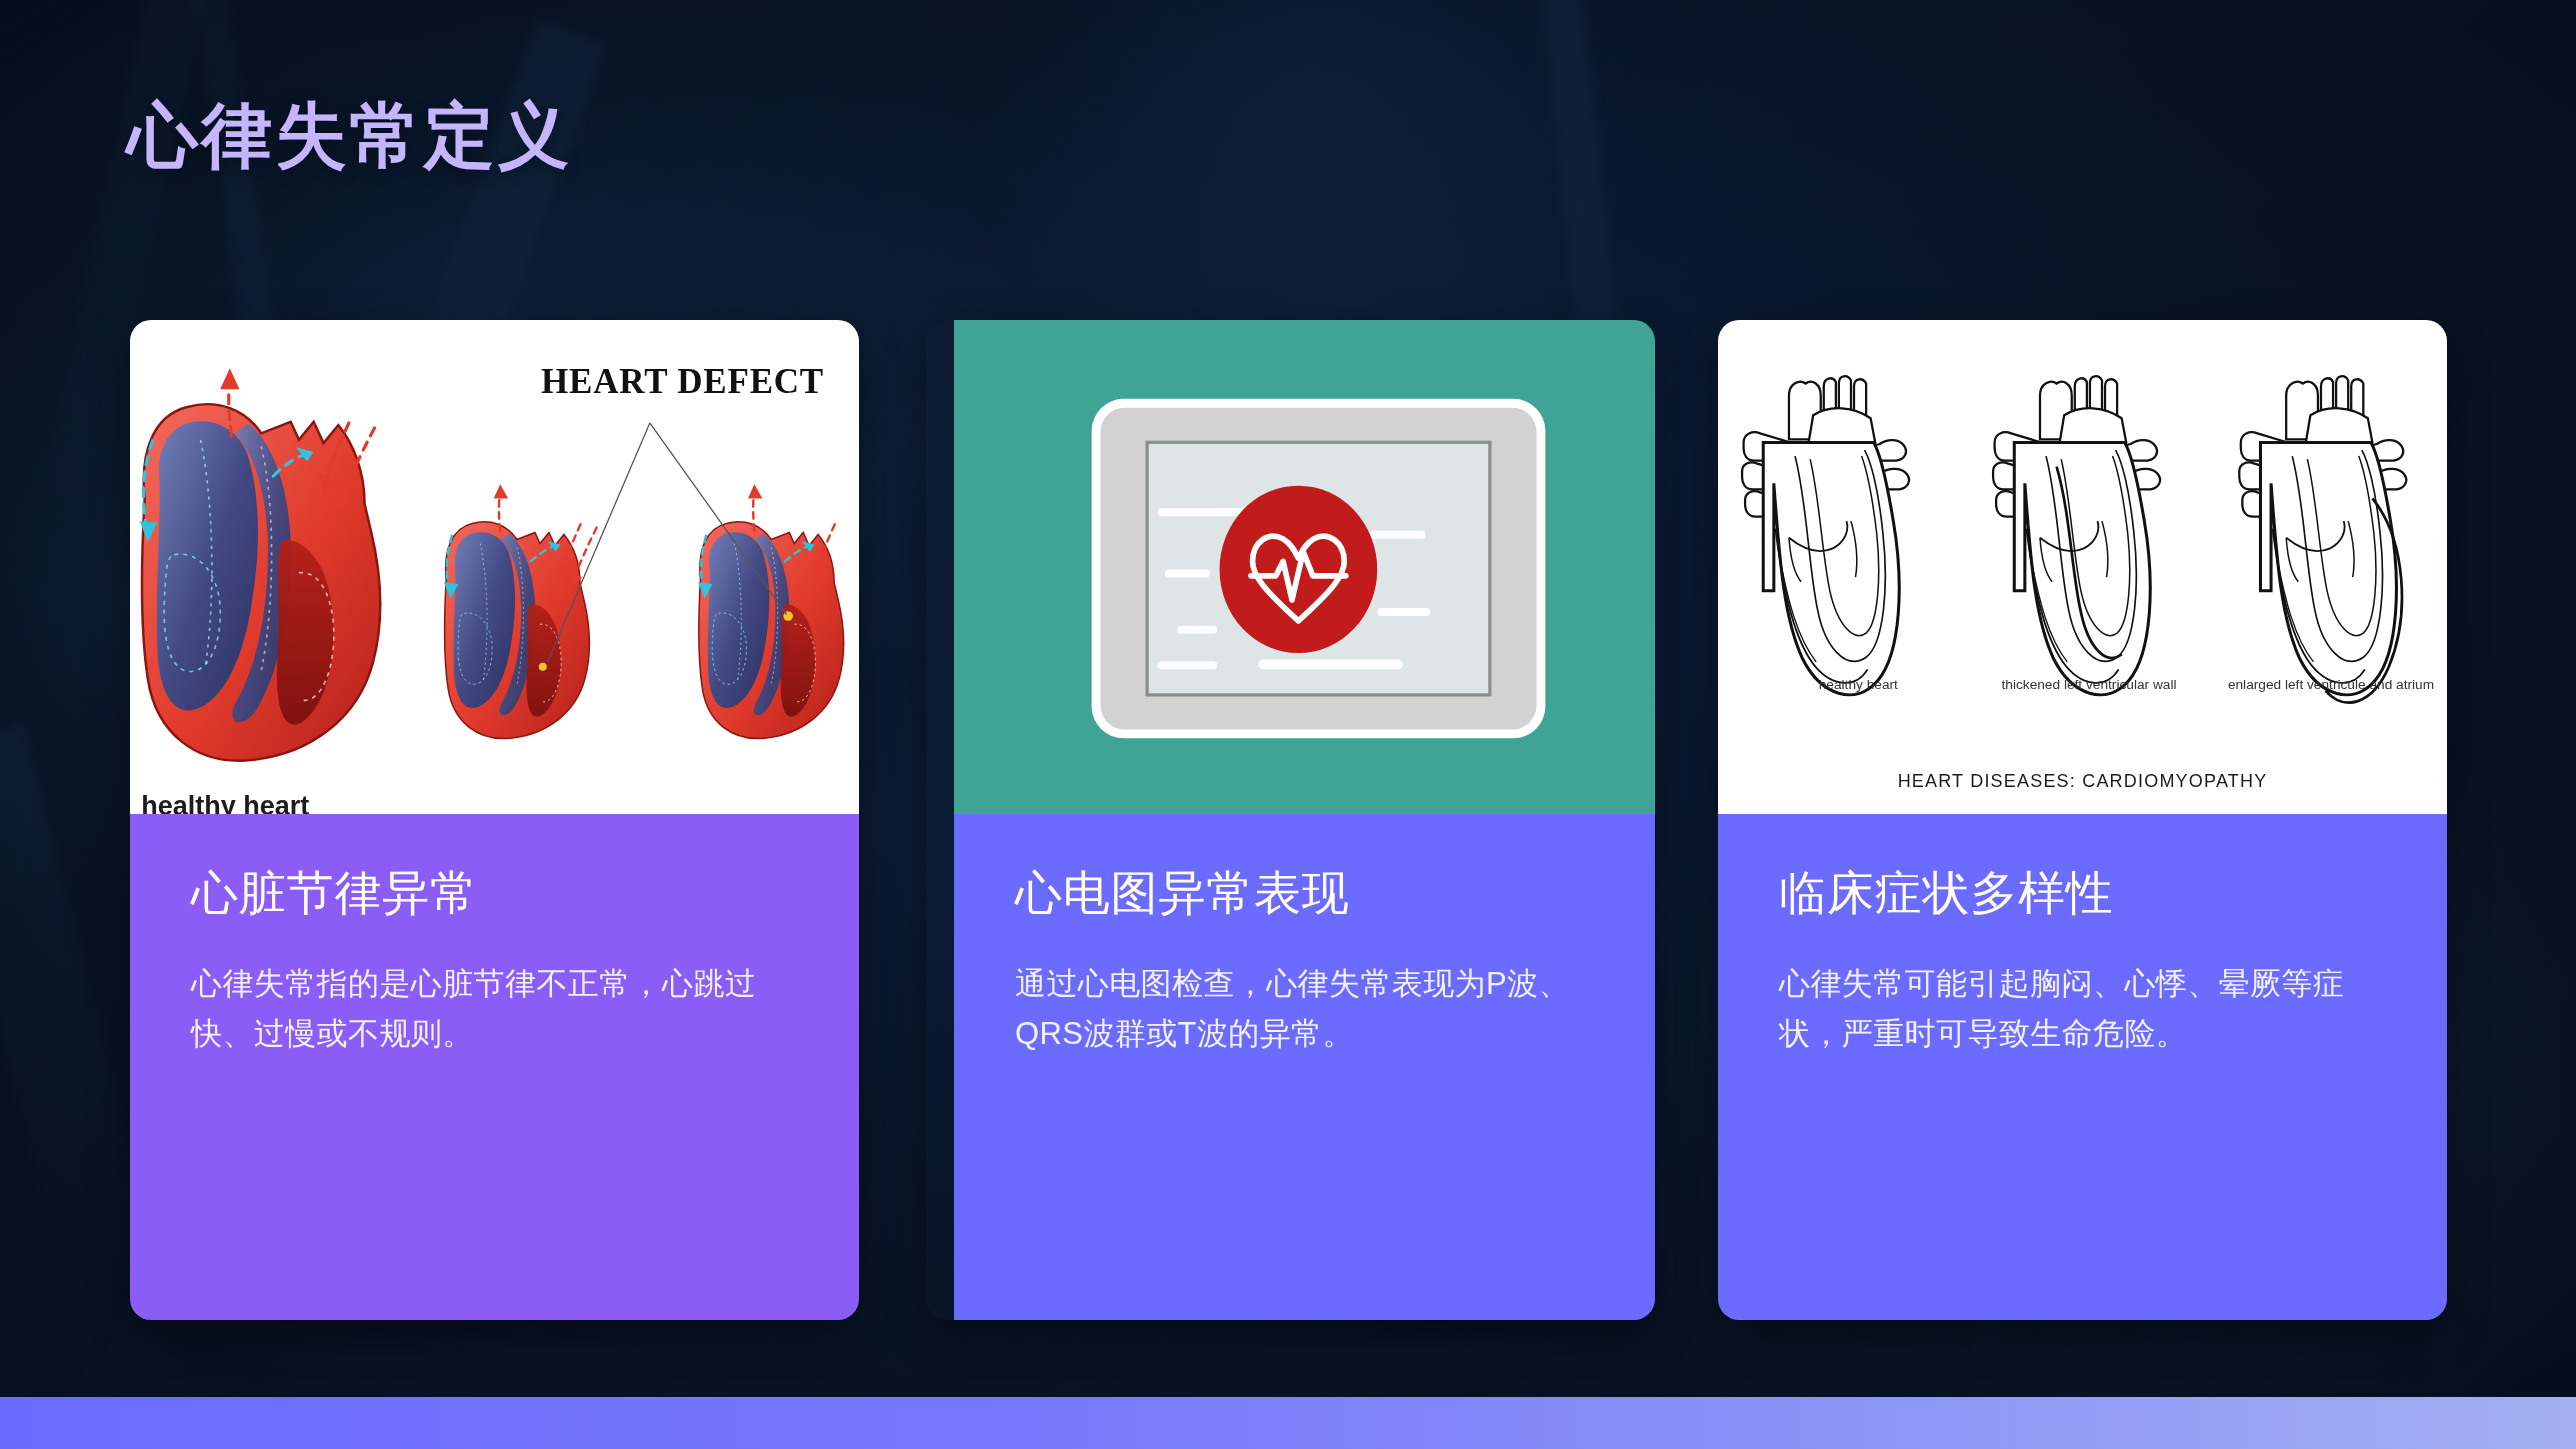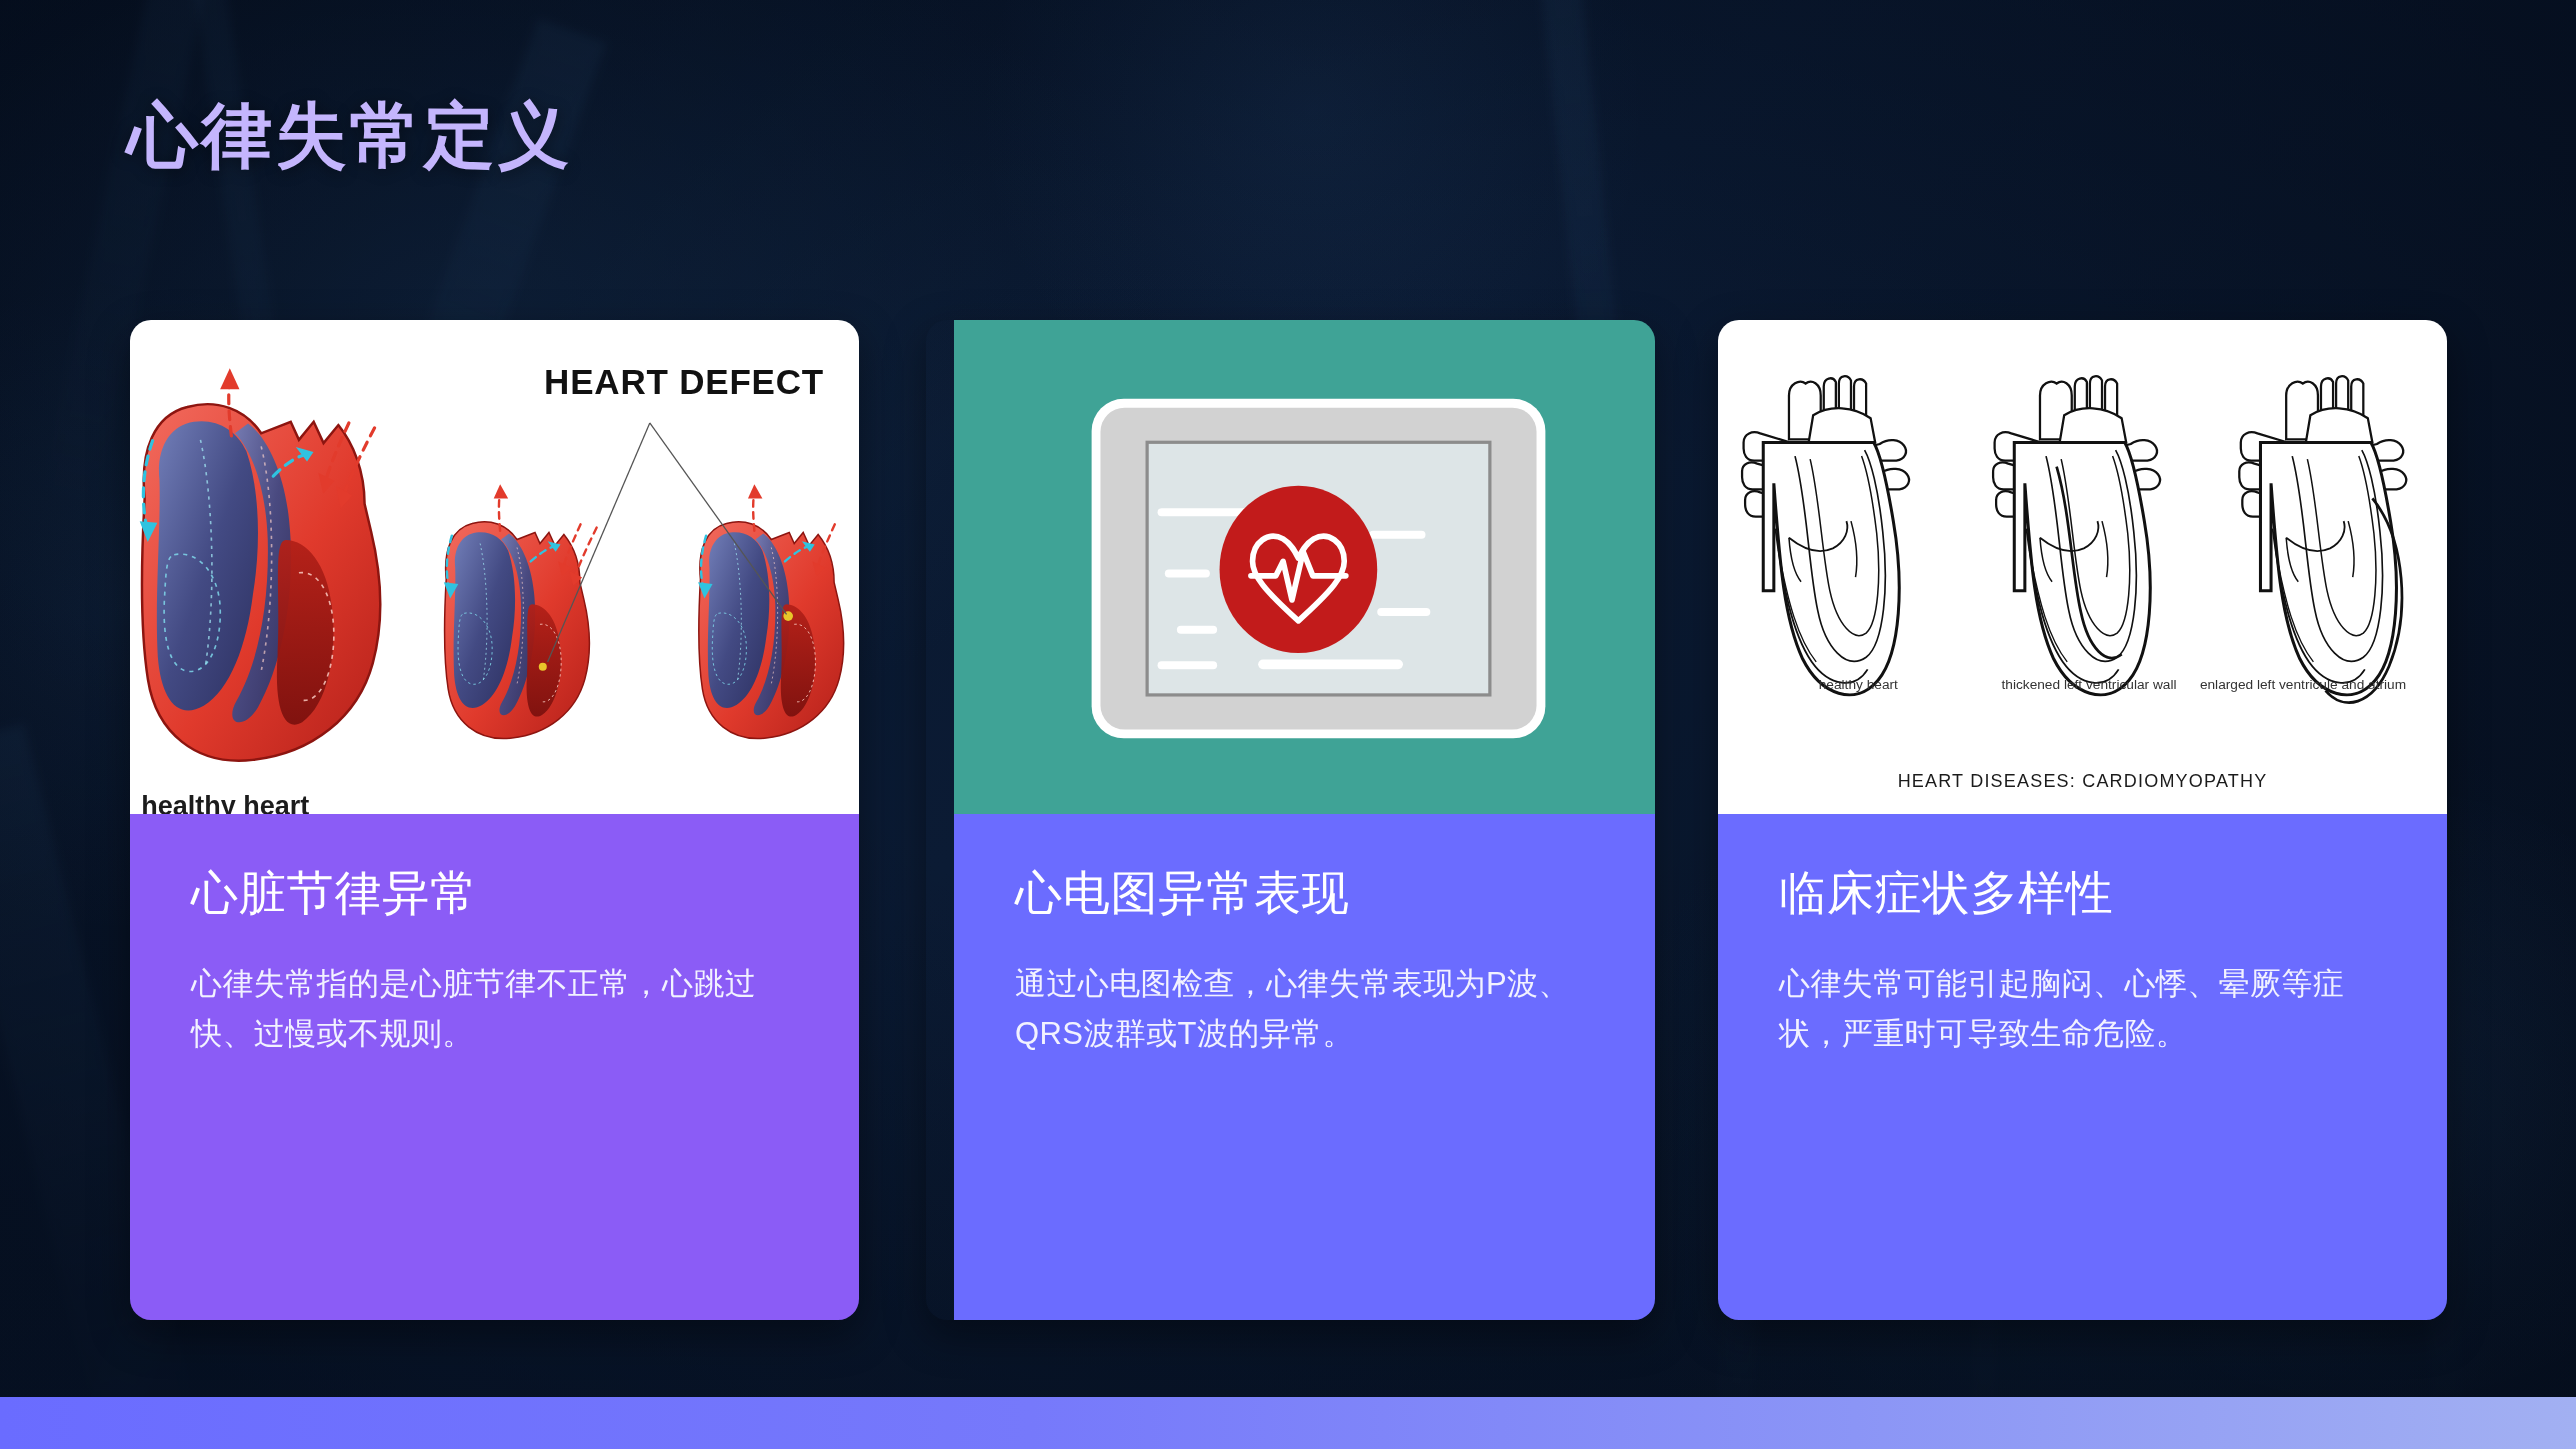--- a/index.html
+++ b/index.html
@@ -61,21 +61,21 @@
   }
   .card-text {
     font-size:31px; font-weight:400; color:#f2f2ff;
     line-height:1.62; letter-spacing:0.4px;margin-top:37px;
   }
 
   
   .media-white { background:#ffffff; }
   .hd-label {
     position:absolute; right:35px; top:42px;
-    font-size:35px; font-weight:700; color:#111111; letter-spacing:0.8px;
+    font-size:35px; font-weight:700; color:#111111; letter-spacing:0.8px;font-family:Liberation Serif, serif;
   }
   .hh-caption {
     position:absolute; left:11.3px; bottom:-8px;
     font-size:27px; font-weight:700; color:#1c1c1c;
   }
   .leader { position:absolute; stroke:#555; stroke-width:1.6; fill:none; }
 
   
   .media-teal { background:#3fa396; }
 
@@ -300,21 +300,21 @@
           <use href="#lineHeart"></use>
         <path d="M86,128 C104,190 106,268 118,320 C128,368 152,392 172,376" fill="none" stroke="#111" stroke-width="3.6"></path>
       </g>
       <g transform="translate(646,62) scale(0.94)">
           <use href="#lineHeart"></use>
         <path d="M178,170 C222,224 228,324 200,392 C178,444 140,452 116,424" fill="none" stroke="#111" stroke-width="3.6"></path>
       </g>
     </svg>
     <div class="cm-cap" style="left:19.3px;  top:357px;">healthy heart</div>
     <div class="cm-cap" style="left:250px; top:357px;">thickened left ventricular wall</div>
-    <div class="cm-cap" style="left:464px; top:357px;">enlarged left ventricule and atrium</div>
+    <div class="cm-cap" style="left:492px; top:357px;">enlarged left ventricule and atrium</div>
     <div class="cm-title">HEART DISEASES: CARDIOMYOPATHY</div>
   </div>
   <div class="card-body" style="background:#6b6cff">
     <div class="card-heading">临床症状多样性</div>
     <div class="card-text">心律失常可能引起胸闷、心悸、晕厥等症状，严重时可导致生命危险。</div>
   </div>
 </div>
 
 <div id="bottom-bar"></div>
 

